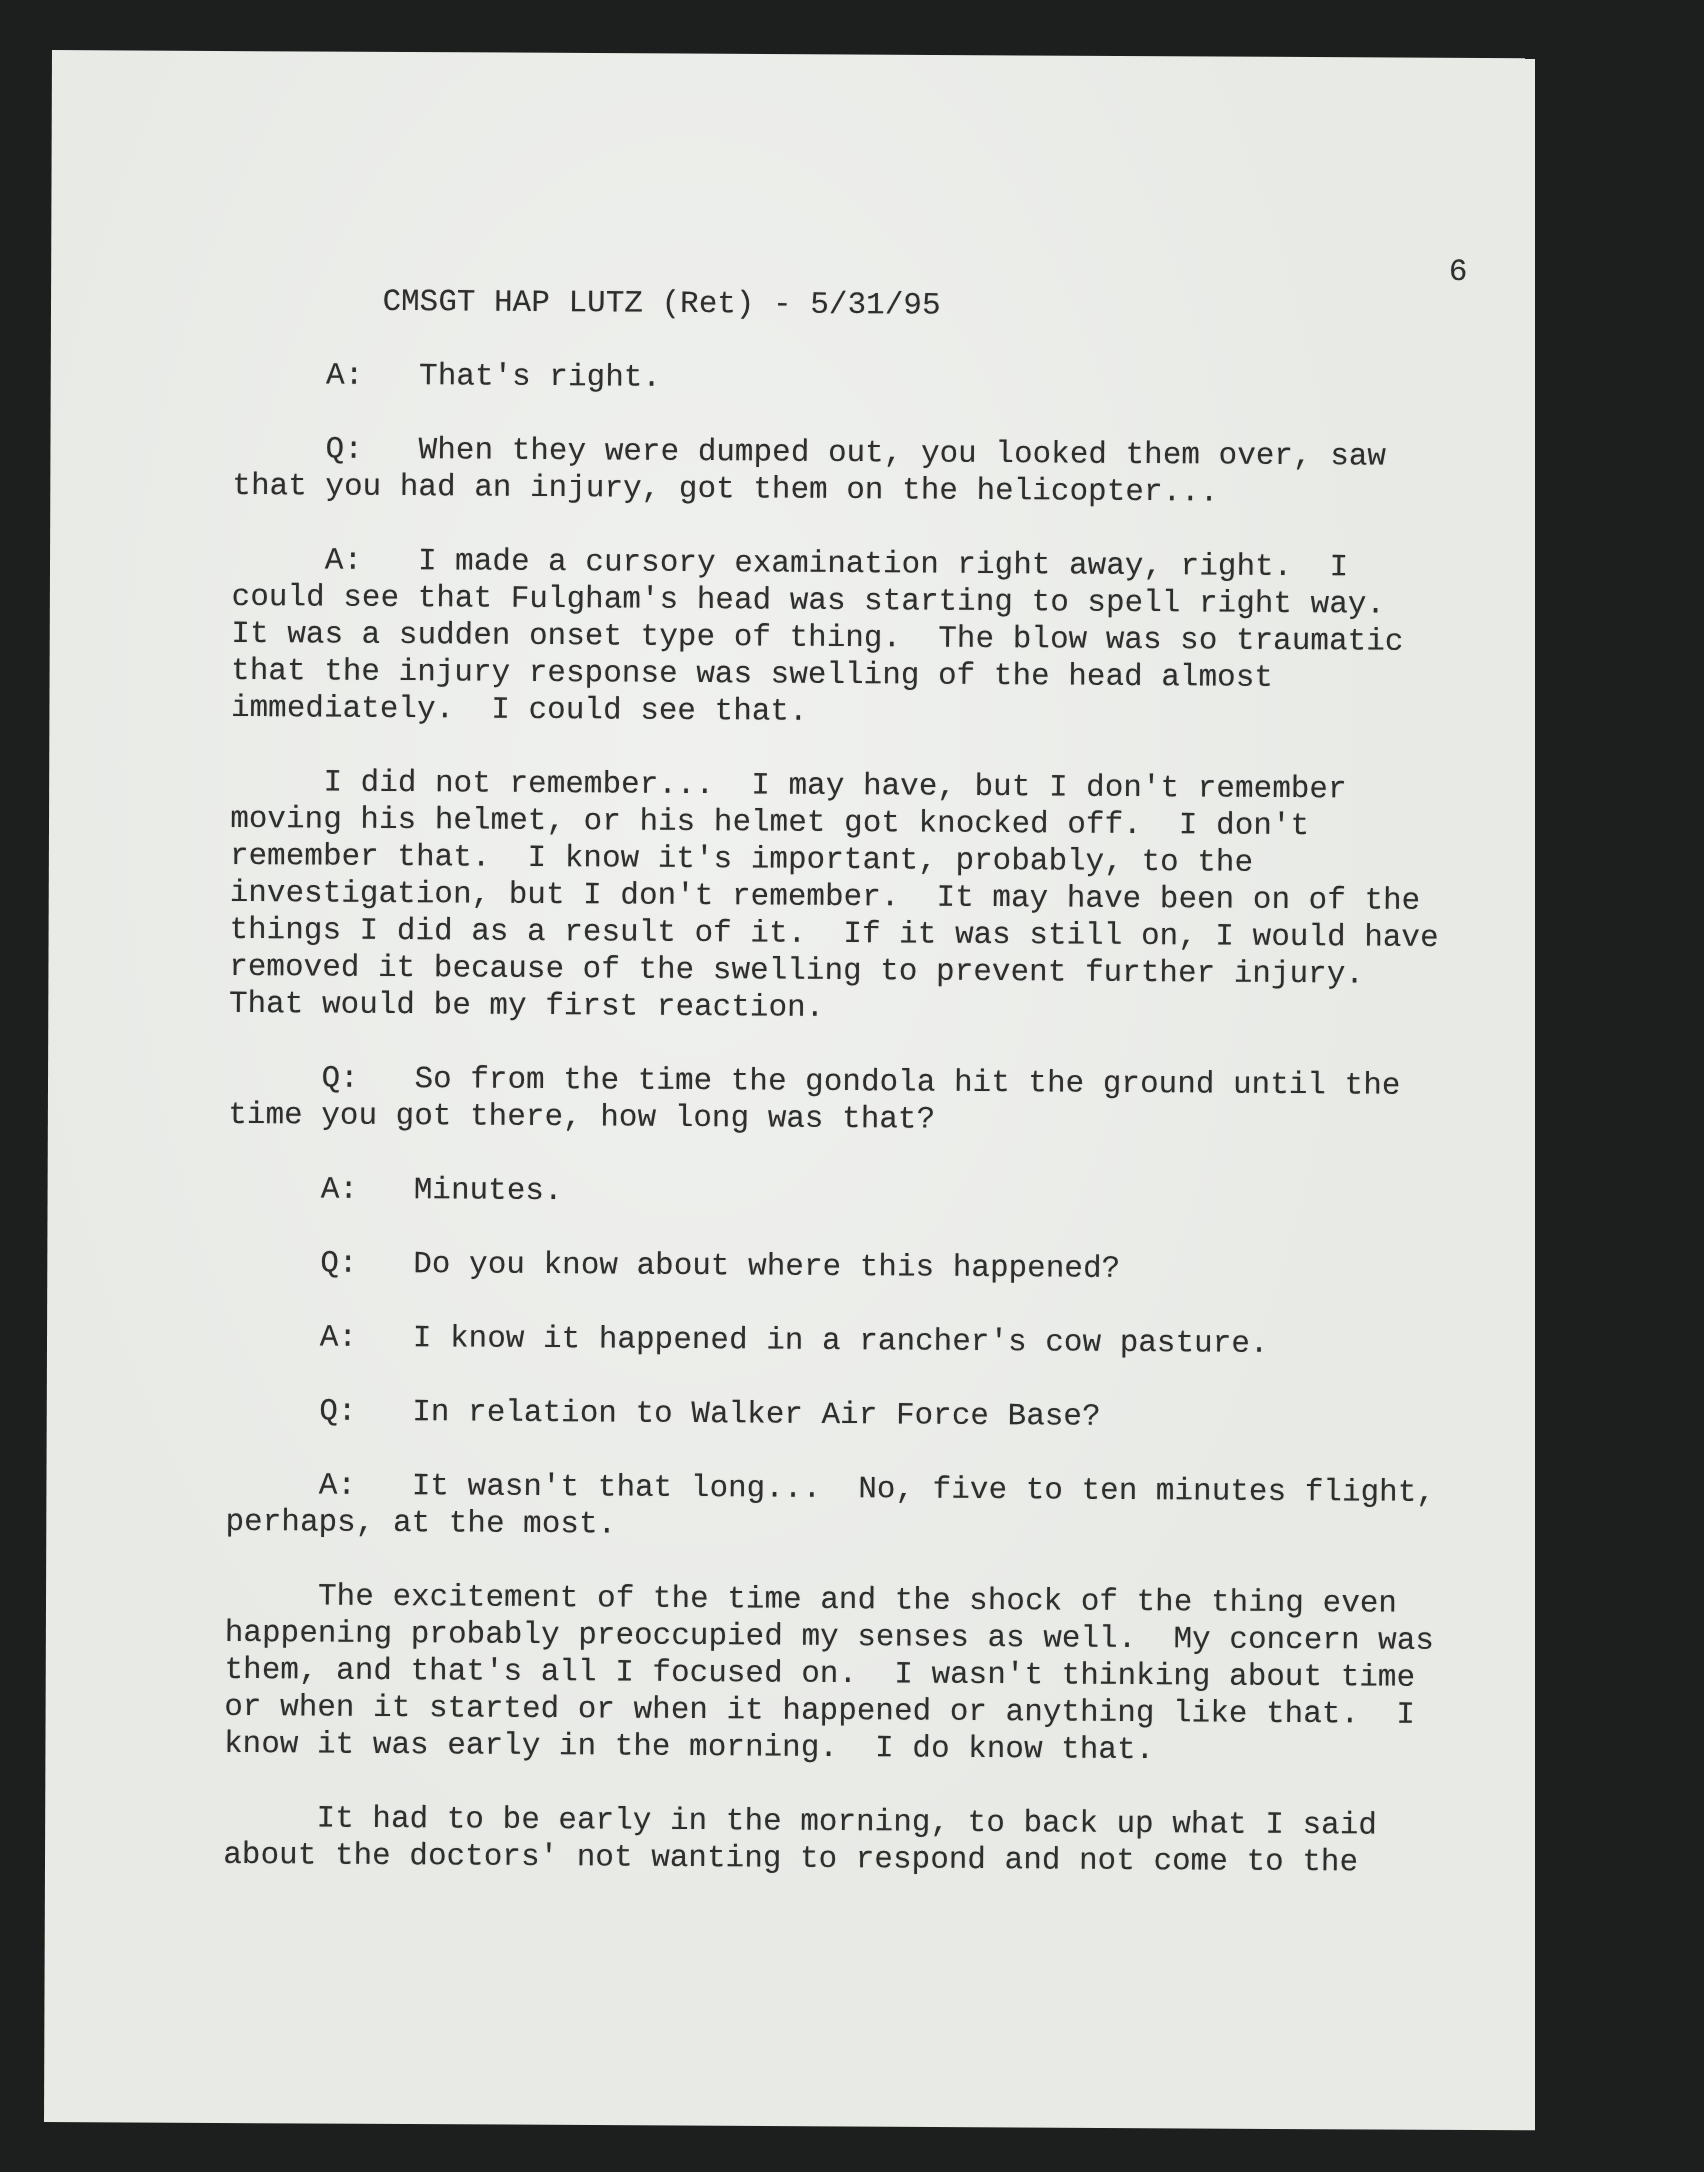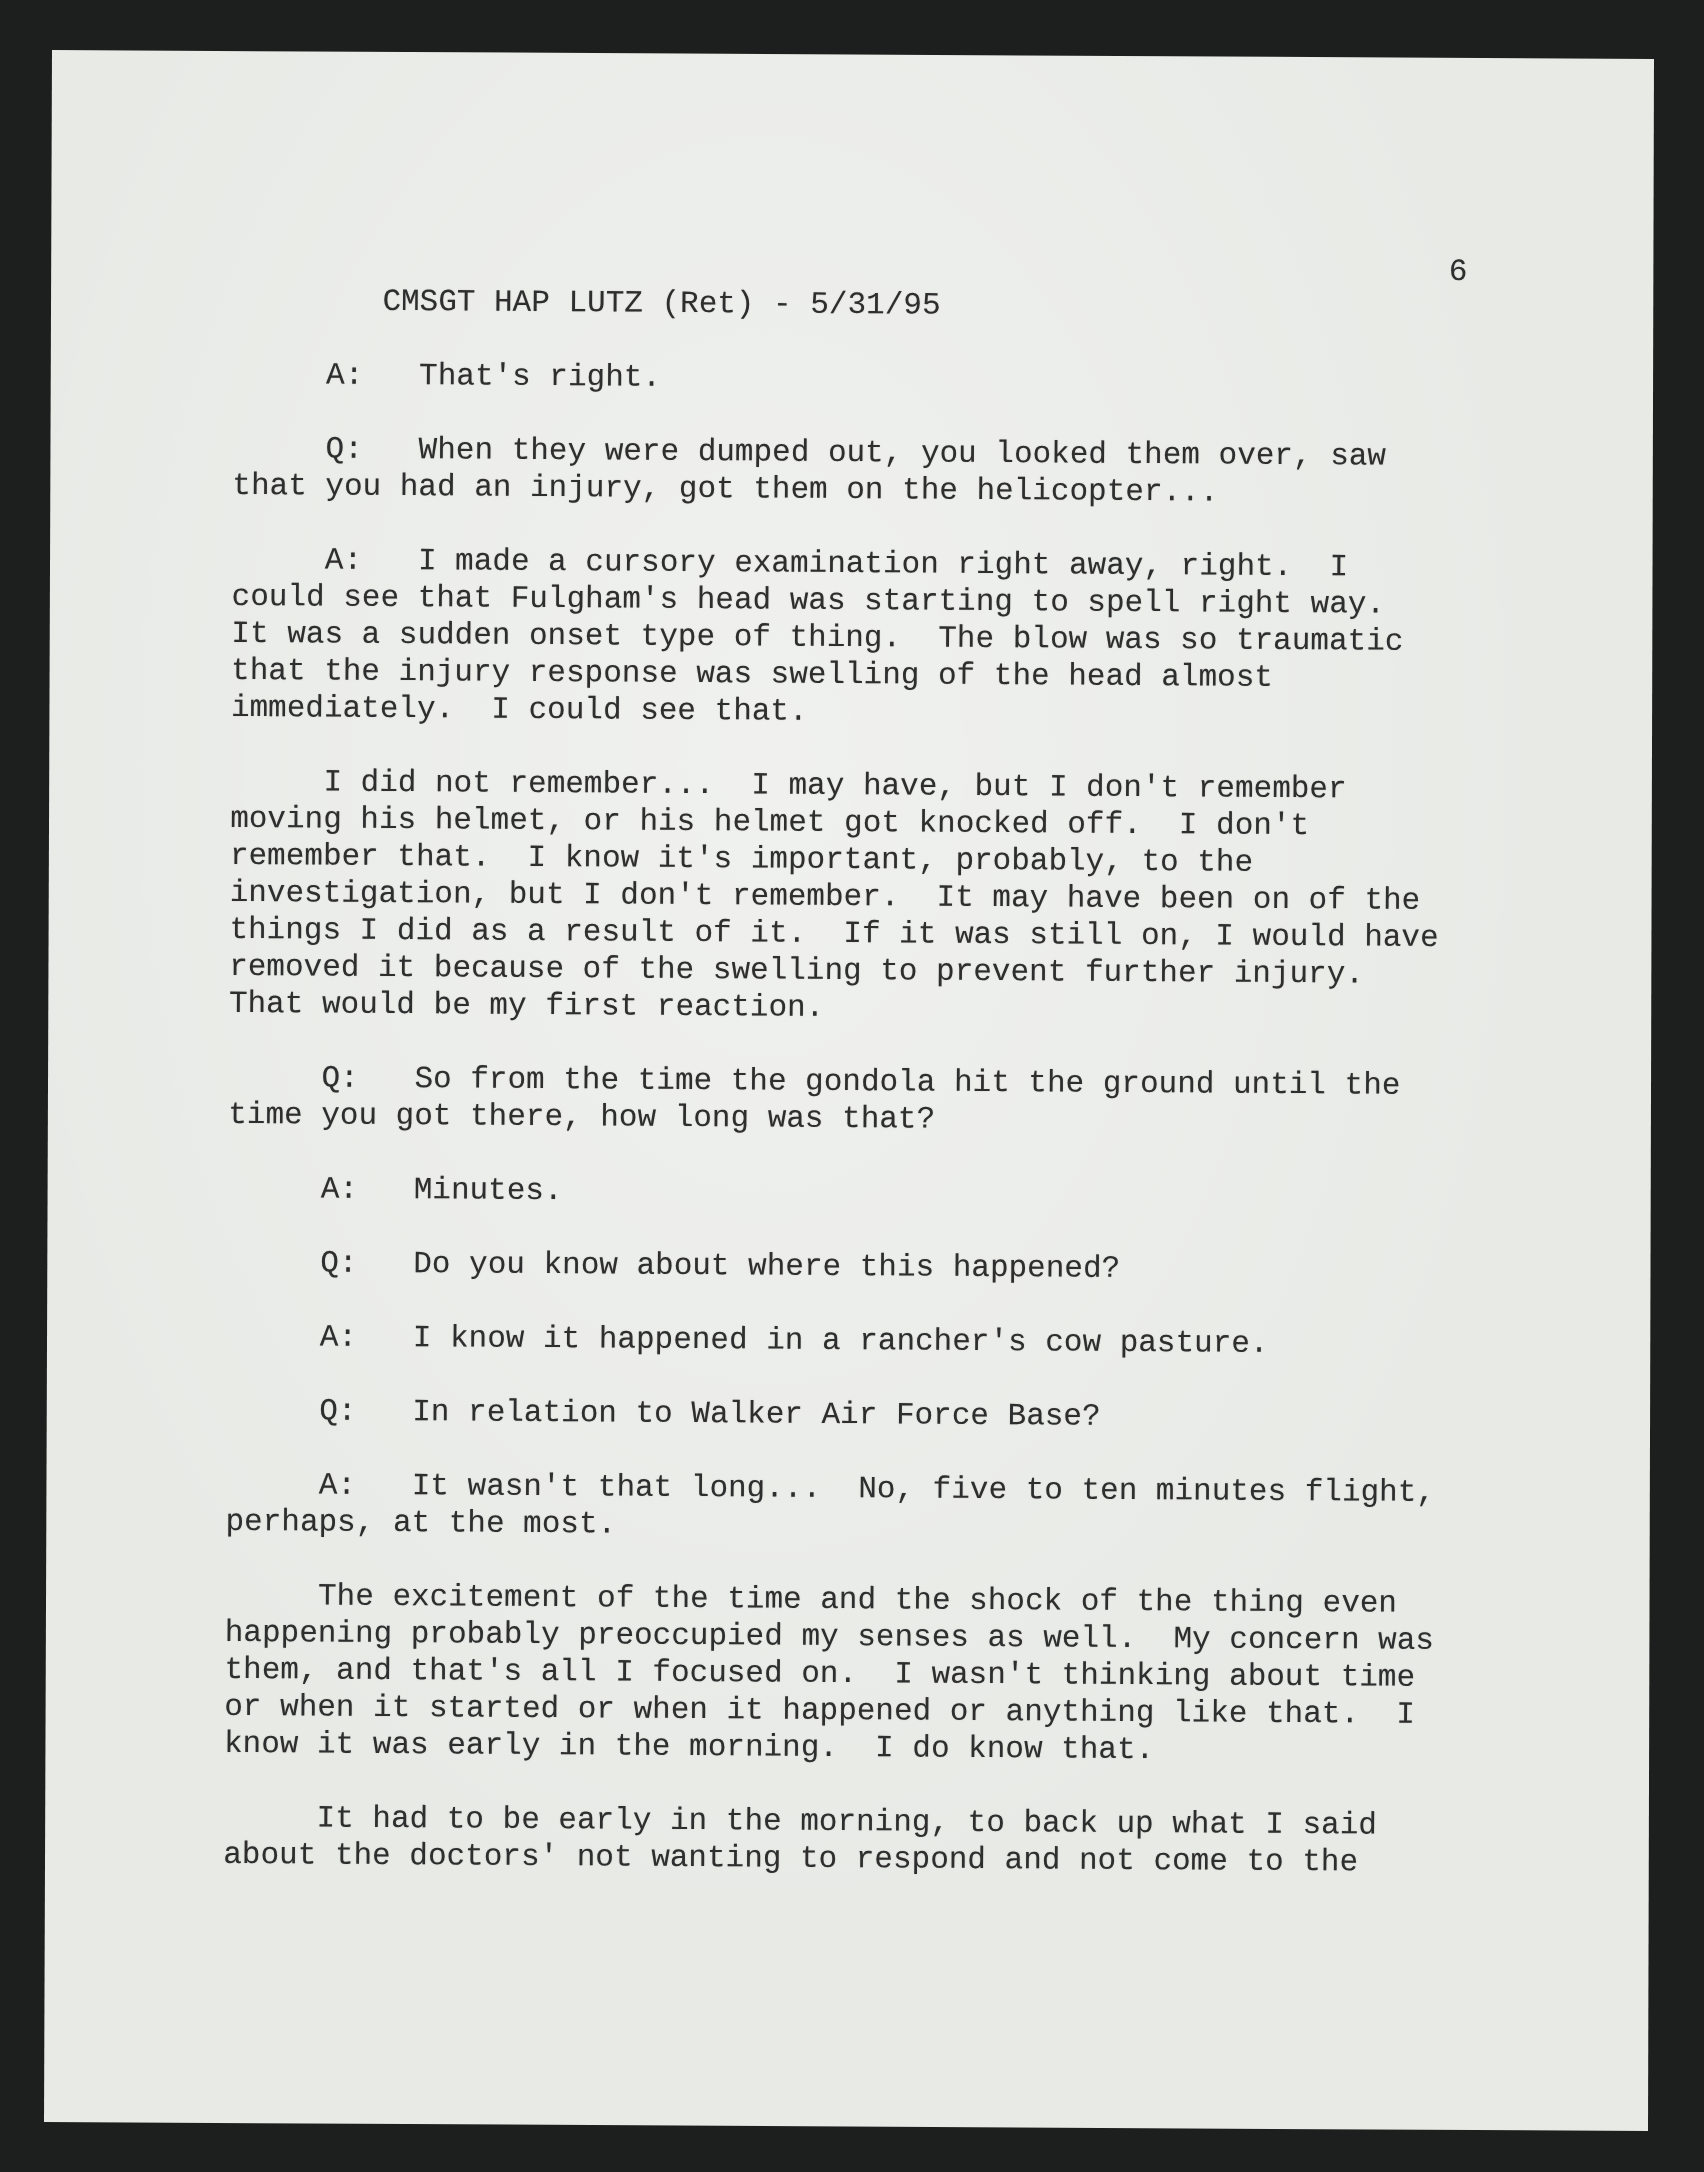--- a/index.html
+++ b/index.html
@@ -8,21 +8,21 @@
     --ink:#2e2e2e;
   }
   html,body{margin:0;padding:0;}
   body{
     background:var(--bg);
     width:1704px;height:2172px;
     font-family:"Liberation Mono","DejaVu Sans Mono",monospace;
   }
   .canvas{
     position:relative;
-    width:1704px;height:2172px;
+    width:1535px;height:2172px;
     background:var(--bg);
     overflow:hidden;
   }
   
   .paper{
     position:absolute;inset:0;
     background:var(--paper);
     background-image:radial-gradient(ellipse at 45% 35%, rgba(255,255,255,0.35) 0%, rgba(255,255,255,0) 60%);
     clip-path:polygon(52px 50px, 1654px 59px, 1648px 2131px, 44px 2122px);
   }

